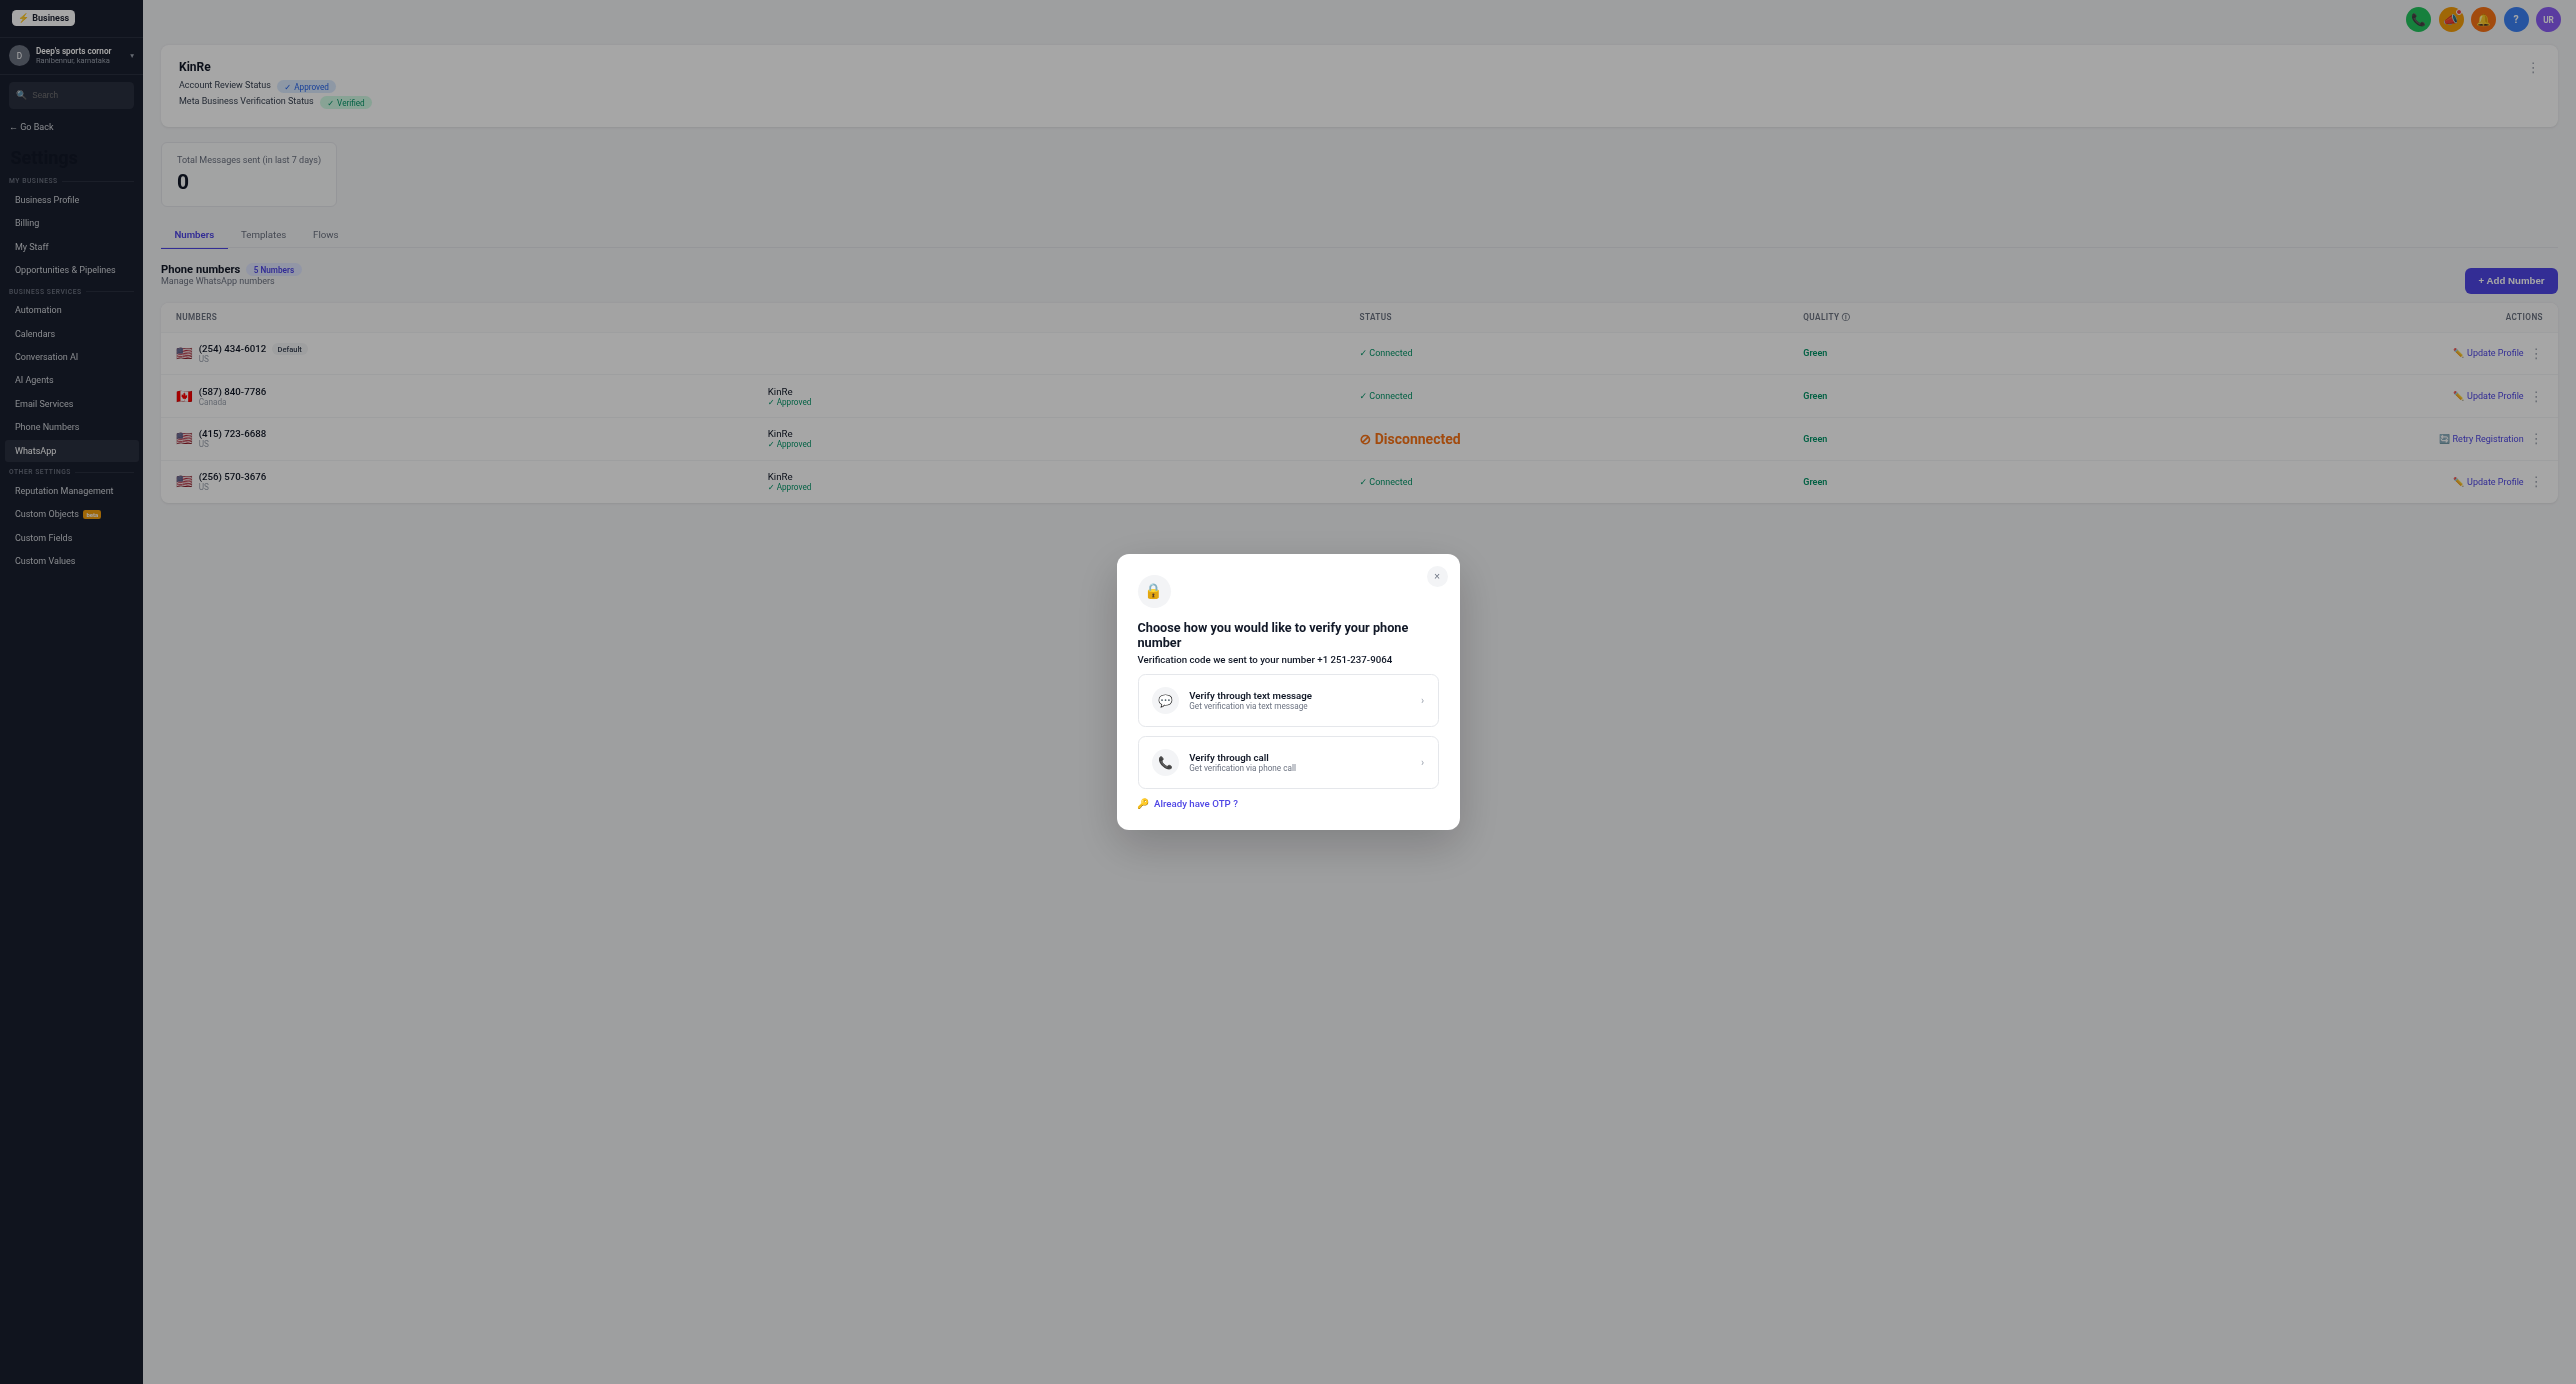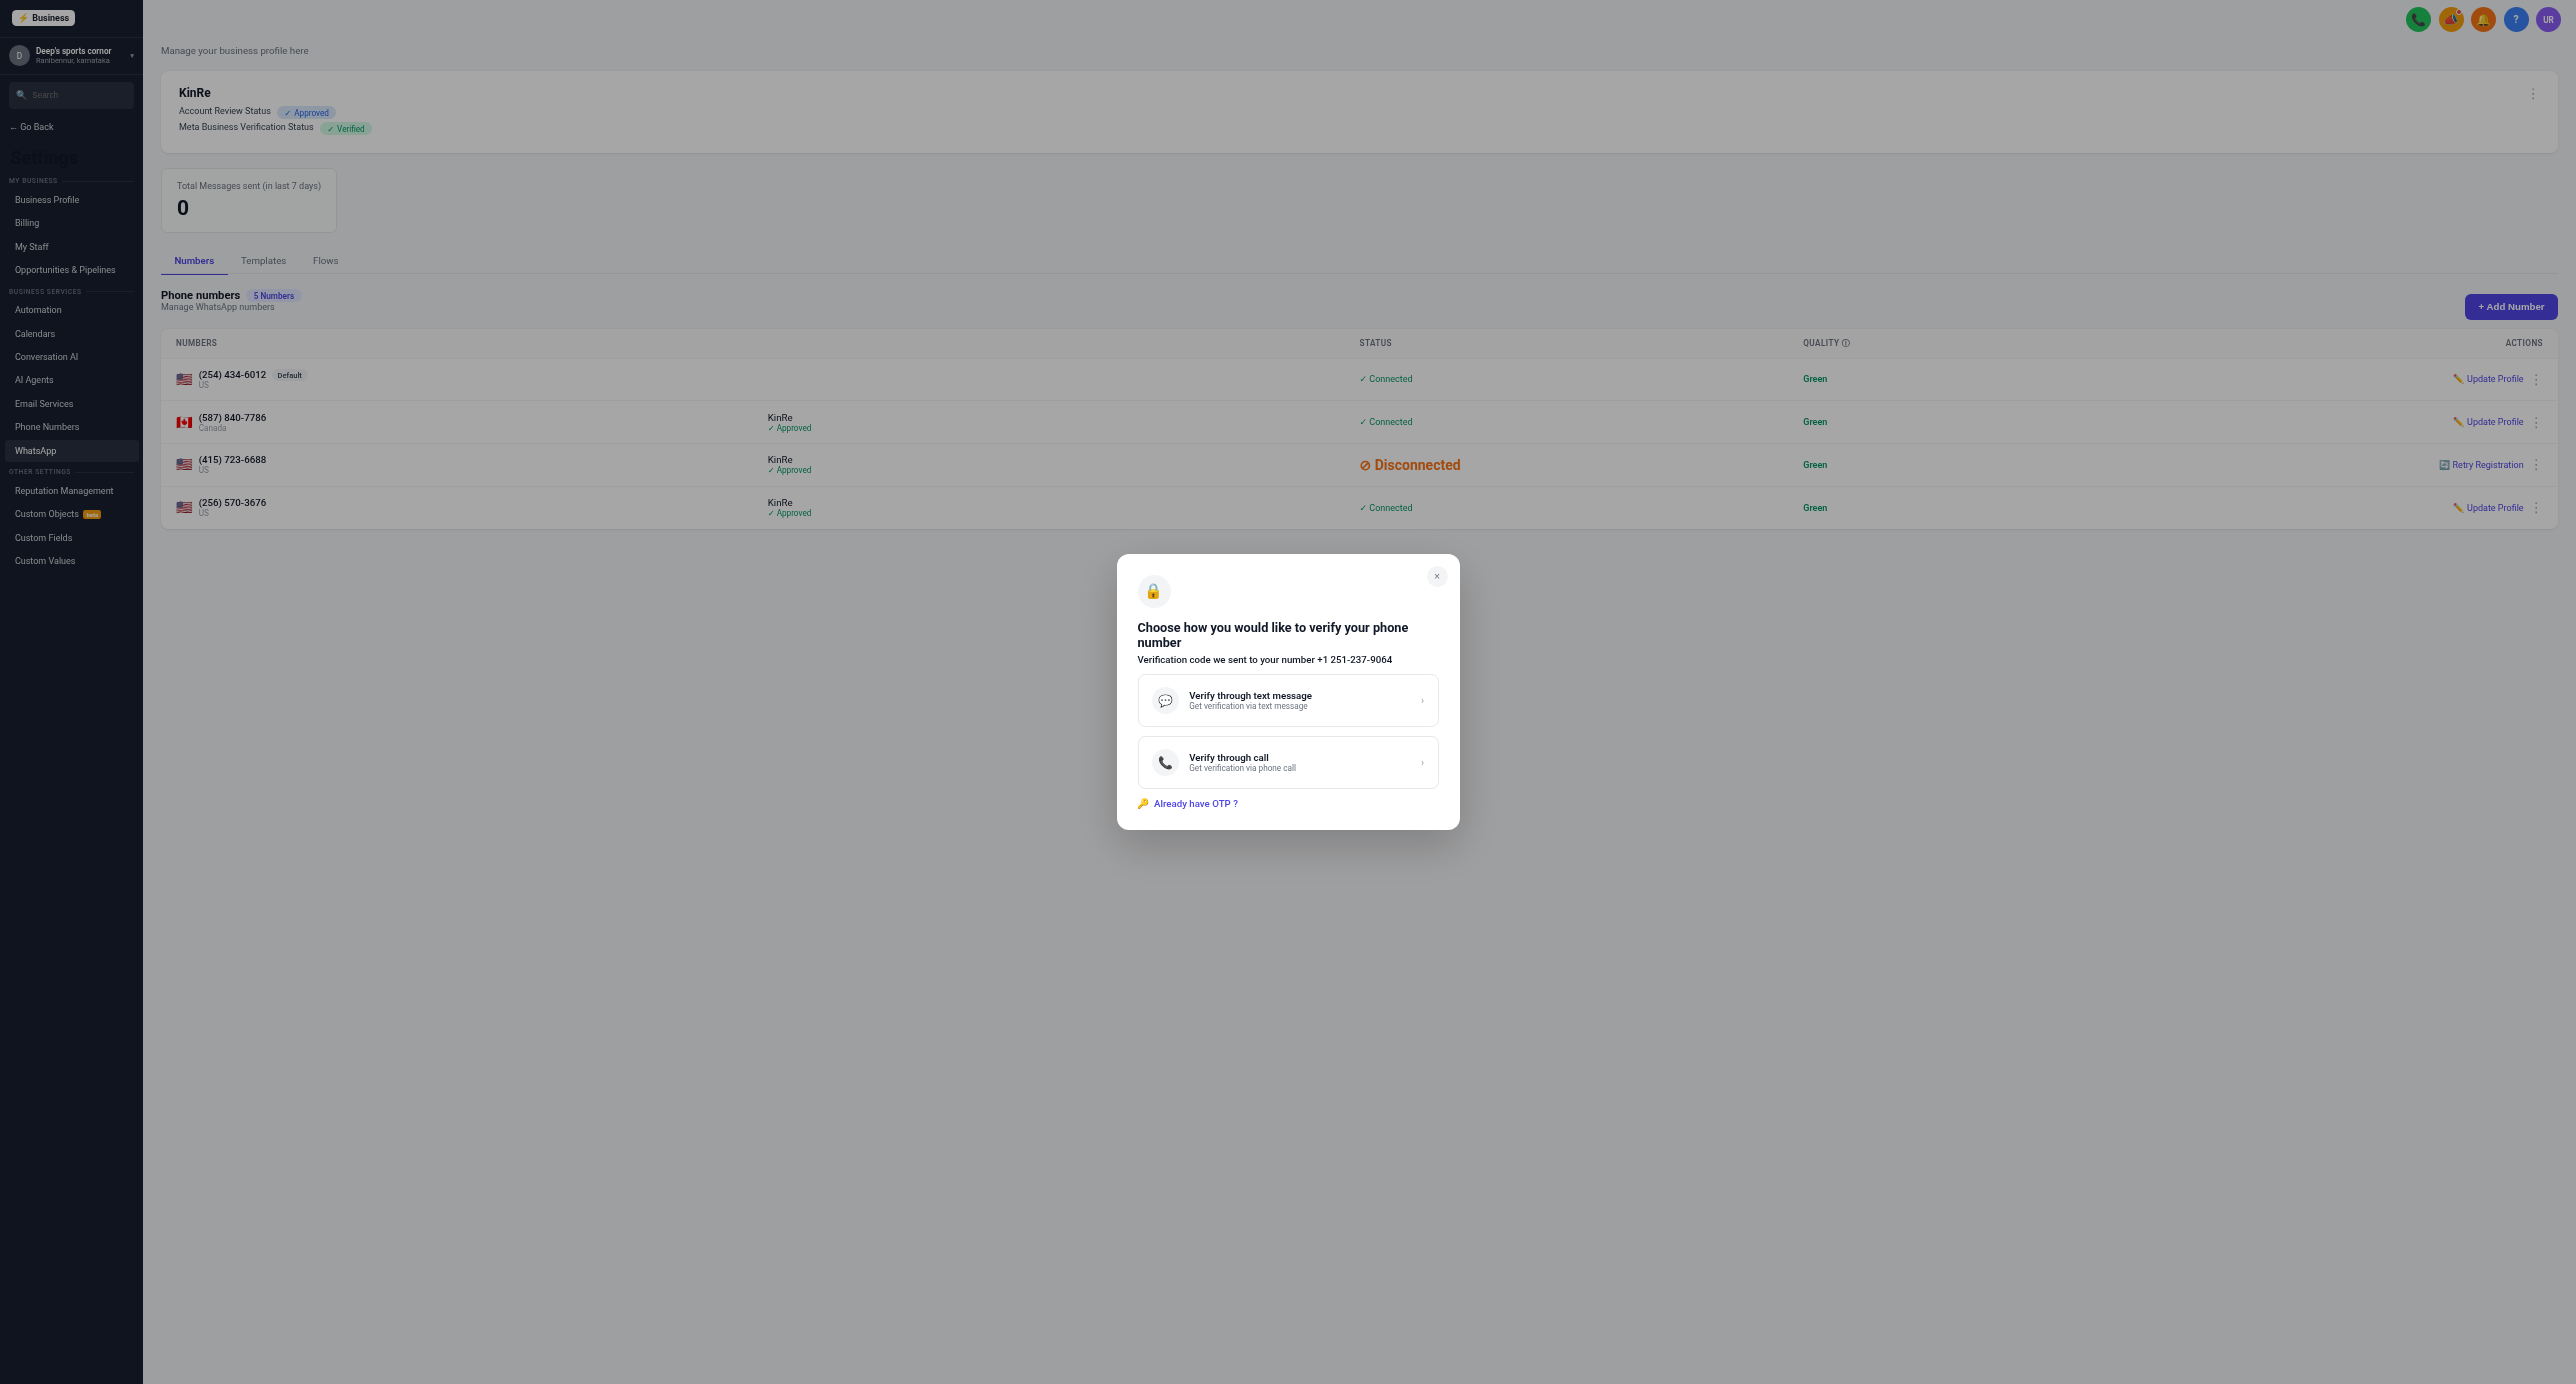--- a/index.html
+++ b/index.html
@@ -497,21 +497,20 @@
     <div class="topbar-icon yellow">
       📣
       <span class="notif-dot"></span>
     </div>
     <div class="topbar-icon orange">🔔</div>
     <div class="topbar-icon blue-outline" style="font-weight:700;font-size:10.4px;">?</div>
     <div class="topbar-icon avatar" style="font-size:8.2px;font-weight:700;">UR</div>
   </div>
 
   <div class="content-area">
-    <p class="page-subtitle">Manage your business profile here</p>
 
     
     <div class="kinre-card">
       <div>
         <div class="kinre-name">KinRe</div>
         <div class="status-row">
           <span>Account Review Status</span>
           <span class="badge-approved">
             <span>✓</span>
             <span>Approved</span>

